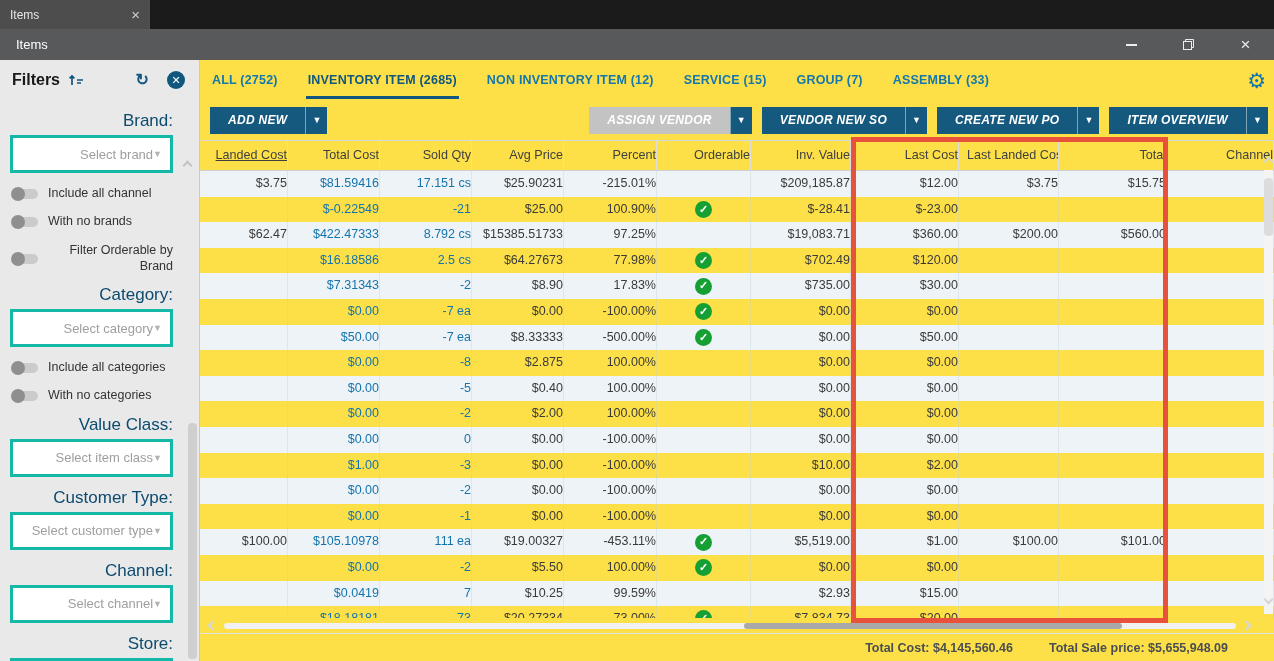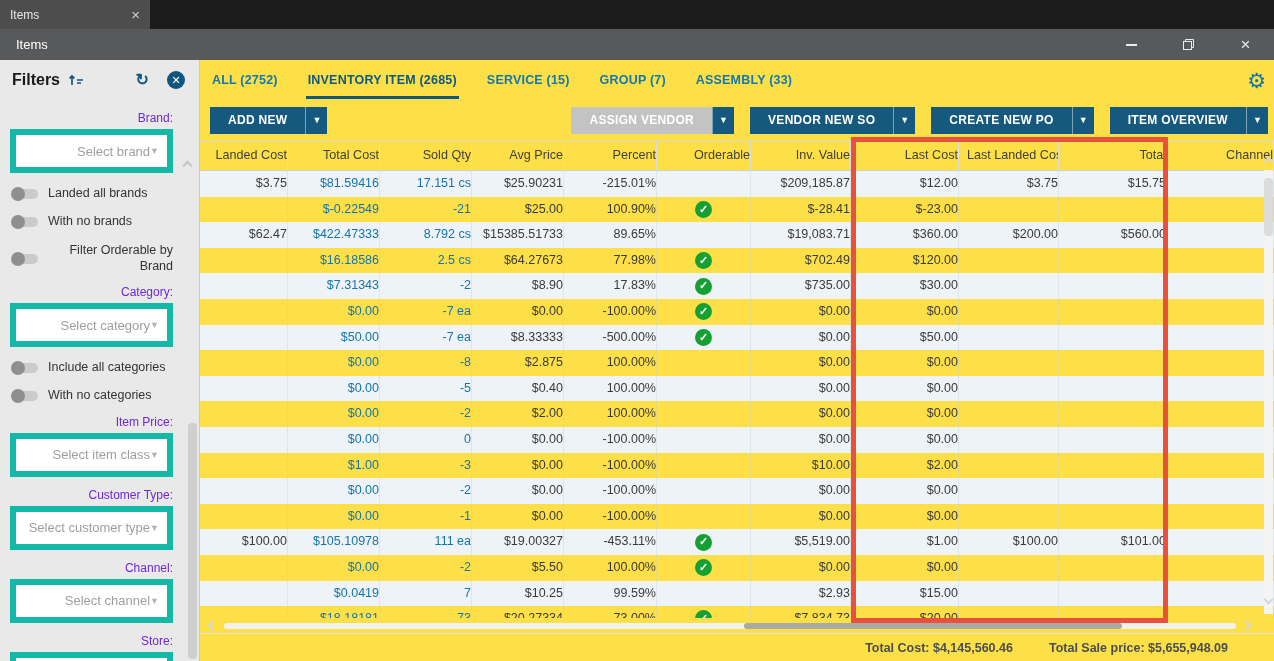--- a/index.html
+++ b/index.html
@@ -20,53 +20,53 @@
 
   .body{display:flex;height:621px;text-align:right;}
 
   
   .sidebar{position:relative;width:200px;background:#e9e9e9;border-right:1px solid #c9c9c9;flex:none;overflow:hidden;}
   .filters-header{height:40px;display:flex;align-items:center;padding:0 12px 0 12px;gap:8px;}
   .filters-title{font-size:16px;font-weight:bold;color:#1a1a1a;}
   .icon-refresh{margin-left:auto;color:#11567d;font-size:16px;font-weight:bold;line-height:1;}
   .icon-close-circle{width:18px;height:18px;border-radius:50%;background:#11567d;color:#fff;font-size:11px;display:flex;align-items:center;justify-content:center;margin-left:10px;margin-right:2px;}
   .side-content{padding:0 26px 0 10px;}
-  .field-label{font-size:12px;color:#6d28d9;margin:11px 0 4px 1px;}
-  .select{height:26px;background:#fff;border:6px solid #14b8a6;display:flex;align-items:center;padding:16px 8px;}
+  .field-label{font-size:17px;color:#0c4a6e;margin:11px 0 4px 1px;}
+  .select{height:26px;background:#fff;border:3px solid #14b8a6;display:flex;align-items:center;padding:16px 8px;}
   .select .ph{flex:1;font-size:13px;color:#9e9e9e;white-space:nowrap;overflow:hidden;}
   .select .chev{color:#b3b3b3;font-size:9px;}
   .toggle-row{display:flex;align-items:center;gap:10px;margin-top:12px;}
   .toggle-row.top{align-items:flex-start;}
   .toggle{position:relative;display:inline-block;flex:none;width:26px;height:10px;margin-left:2px;background:#cbcbcb;border-radius:6px;margin-top:2px;}
   .toggle::after{content:"";position:absolute;left:-1px;top:-2px;width:14px;height:14px;border-radius:50%;background:#8f8f8f;}
   .toggle-label{font-size:12.5px;color:#333;white-space:pre-line;line-height:1.3;}
   .side-chevron{position:absolute;top:102px;right:8px;width:7px;height:7px;border-left:2px solid #c2c2c2;border-top:2px solid #c2c2c2;transform:rotate(45deg);}
   .side-vscroll{position:absolute;right:2px;top:363px;width:9px;height:236px;background:#cfcfcf;border-radius:4px;}
 
   
   .main{position:relative;flex:1;display:flex;flex-direction:column;background:#fde047;overflow:hidden;}
   .tabs-row{height:40px;display:flex;align-items:center;padding:0 8px 0 10px;}
   .tab-bar{display:flex;gap:26px;height:100%;align-items:center;}
   .tab{font-size:12.5px;font-weight:bold;color:#1477ad;letter-spacing:.2px;padding:12px 2px 9px 2px;border-bottom:3px solid transparent;cursor:default;}
   .tab.active{color:#10567e;border-bottom-color:#10567e;}
   .gear{margin-left:auto;color:#1374ad;font-size:21px;line-height:1;}
 
   .actions-row{height:40px;display:flex;align-items:center;justify-content:space-between;padding:0 6px 0 10px;}
-  .actions-right{display:flex;gap:16px;}
-  .btn-group{display:flex;}
+  .actions-right{display:flex;gap:10px;}
+  .btn-group{display:flex;font-style:italic;}
   .btn{height:27px;background:#15597f;color:#fff;font-size:12px;font-weight:bold;letter-spacing:.3px;display:flex;align-items:center;padding:0 18px;white-space:nowrap;}
   .btn.disabled{background:#c3c3c3;}
   .btn-caret{width:22px;height:27px;background:#15597f;color:#fff;display:flex;align-items:center;justify-content:center;font-size:9px;border-left:1px solid rgba(255,255,255,.45);}
 
   
   .table{height:478px;overflow:hidden;border-top:1px solid #d9d9d9;}
   .thead,.tr{display:grid;grid-template-columns:88px 92px 92px 92px 93px 94px 100px 108px 100px 108px minmax(0,1fr);}
   .thead{height:30px;border-bottom:1px solid #cfcfcf;}
   .th{font-size:12.6px;color:#3f3f3f;line-height:29px;padding-left:8px;border-right:1px solid #dddddd;white-space:nowrap;overflow:hidden;}
-  .th:first-child{padding-left:3px;}
+  .th:first-child{padding-left:3px;text-decoration:underline;}
   .tbody{height:447px;overflow:hidden;}
   .tr{height:25.6px;}
   .tr:nth-child(odd){background:#eef3f7;}
   .td{font-size:12.5px;color:#3a3a3a;line-height:25.6px;padding-left:8px;border-right:1px solid rgba(190,205,215,.35);white-space:nowrap;overflow:hidden;}
   .td:first-child{padding-left:3px;}
   .td.blue{color:#1374ad;}
   .td.center{padding-left:0;display:flex;align-items:center;justify-content:center;}
   .check{width:17px;height:17px;border-radius:50%;background:#16a034;color:#fff;font-size:11px;font-weight:bold;display:flex;align-items:center;justify-content:center;}
 
   
@@ -135,21 +135,21 @@
 
       <div class="side-content">
         <div class="field-label">Brand:</div>
         <div class="select">
           <span class="ph">Select brand</span>
           <span class="chev">▼</span>
         </div>
 
         <div class="toggle-row">
           <span class="toggle"></span>
-          <span class="toggle-label">Landed all brands</span>
+          <span class="toggle-label">Include all channel</span>
         </div>
         <div class="toggle-row">
           <span class="toggle"></span>
           <span class="toggle-label">With no brands</span>
         </div>
         <div class="toggle-row">
           <span class="toggle"></span>
           <span class="toggle-label">Filter Orderable by Brand</span>
         </div>
 
@@ -161,21 +161,21 @@
 
         <div class="toggle-row">
           <span class="toggle"></span>
           <span class="toggle-label">Include all categories</span>
         </div>
         <div class="toggle-row">
           <span class="toggle"></span>
           <span class="toggle-label">With no categories</span>
         </div>
 
-        <div class="field-label">Item Price:</div>
+        <div class="field-label">Value Class:</div>
         <div class="select">
           <span class="ph">Select item class</span>
           <span class="chev">▼</span>
         </div>
 
         <div class="field-label">Customer Type:</div>
         <div class="select">
           <span class="ph">Select customer type</span>
           <span class="chev">▼</span>
         </div>
@@ -214,20 +214,21 @@
 
       <div class="side-vscroll"></div>
     </aside>
 
     <main class="main">
 
       <div class="tabs-row">
         <div class="tab-bar">
             <div class="tab">ALL (2752)</div>
             <div class="tab active">INVENTORY ITEM (2685)</div>
+            <div class="tab">NON INVENTORY ITEM (12)</div>
             <div class="tab">SERVICE (15)</div>
             <div class="tab">GROUP (7)</div>
             <div class="tab">ASSEMBLY (33)</div>
           </div>
         <span class="gear">⚙</span>
       </div>
 
       <div class="actions-row">
         <div class="btn-group">
           <div class="btn">ADD NEW</div>
@@ -304,21 +305,21 @@
               <div class="td col-last_cost">$-23.00</div>
               <div class="td col-last_landed_cost"></div>
               <div class="td col-total"></div>
               <div class="td col-channel"></div>
             </div>
             <div class="tr">
               <div class="td col-landed_cost">$62.47</div>
               <div class="td col-total_cost blue">$422.47333</div>
               <div class="td col-sold_qty blue">8.792 cs</div>
               <div class="td col-avg_price">$15385.51733</div>
-              <div class="td col-percent">89.65%</div>
+              <div class="td col-percent">97.25%</div>
               <div class="td col-orderable center"></div>
               <div class="td col-inv_value">$19,083.71</div>
               <div class="td col-last_cost">$360.00</div>
               <div class="td col-last_landed_cost">$200.00</div>
               <div class="td col-total">$560.00</div>
               <div class="td col-channel"></div>
             </div>
             <div class="tr">
               <div class="td col-landed_cost"></div>
               <div class="td col-total_cost blue">$16.18586</div>

